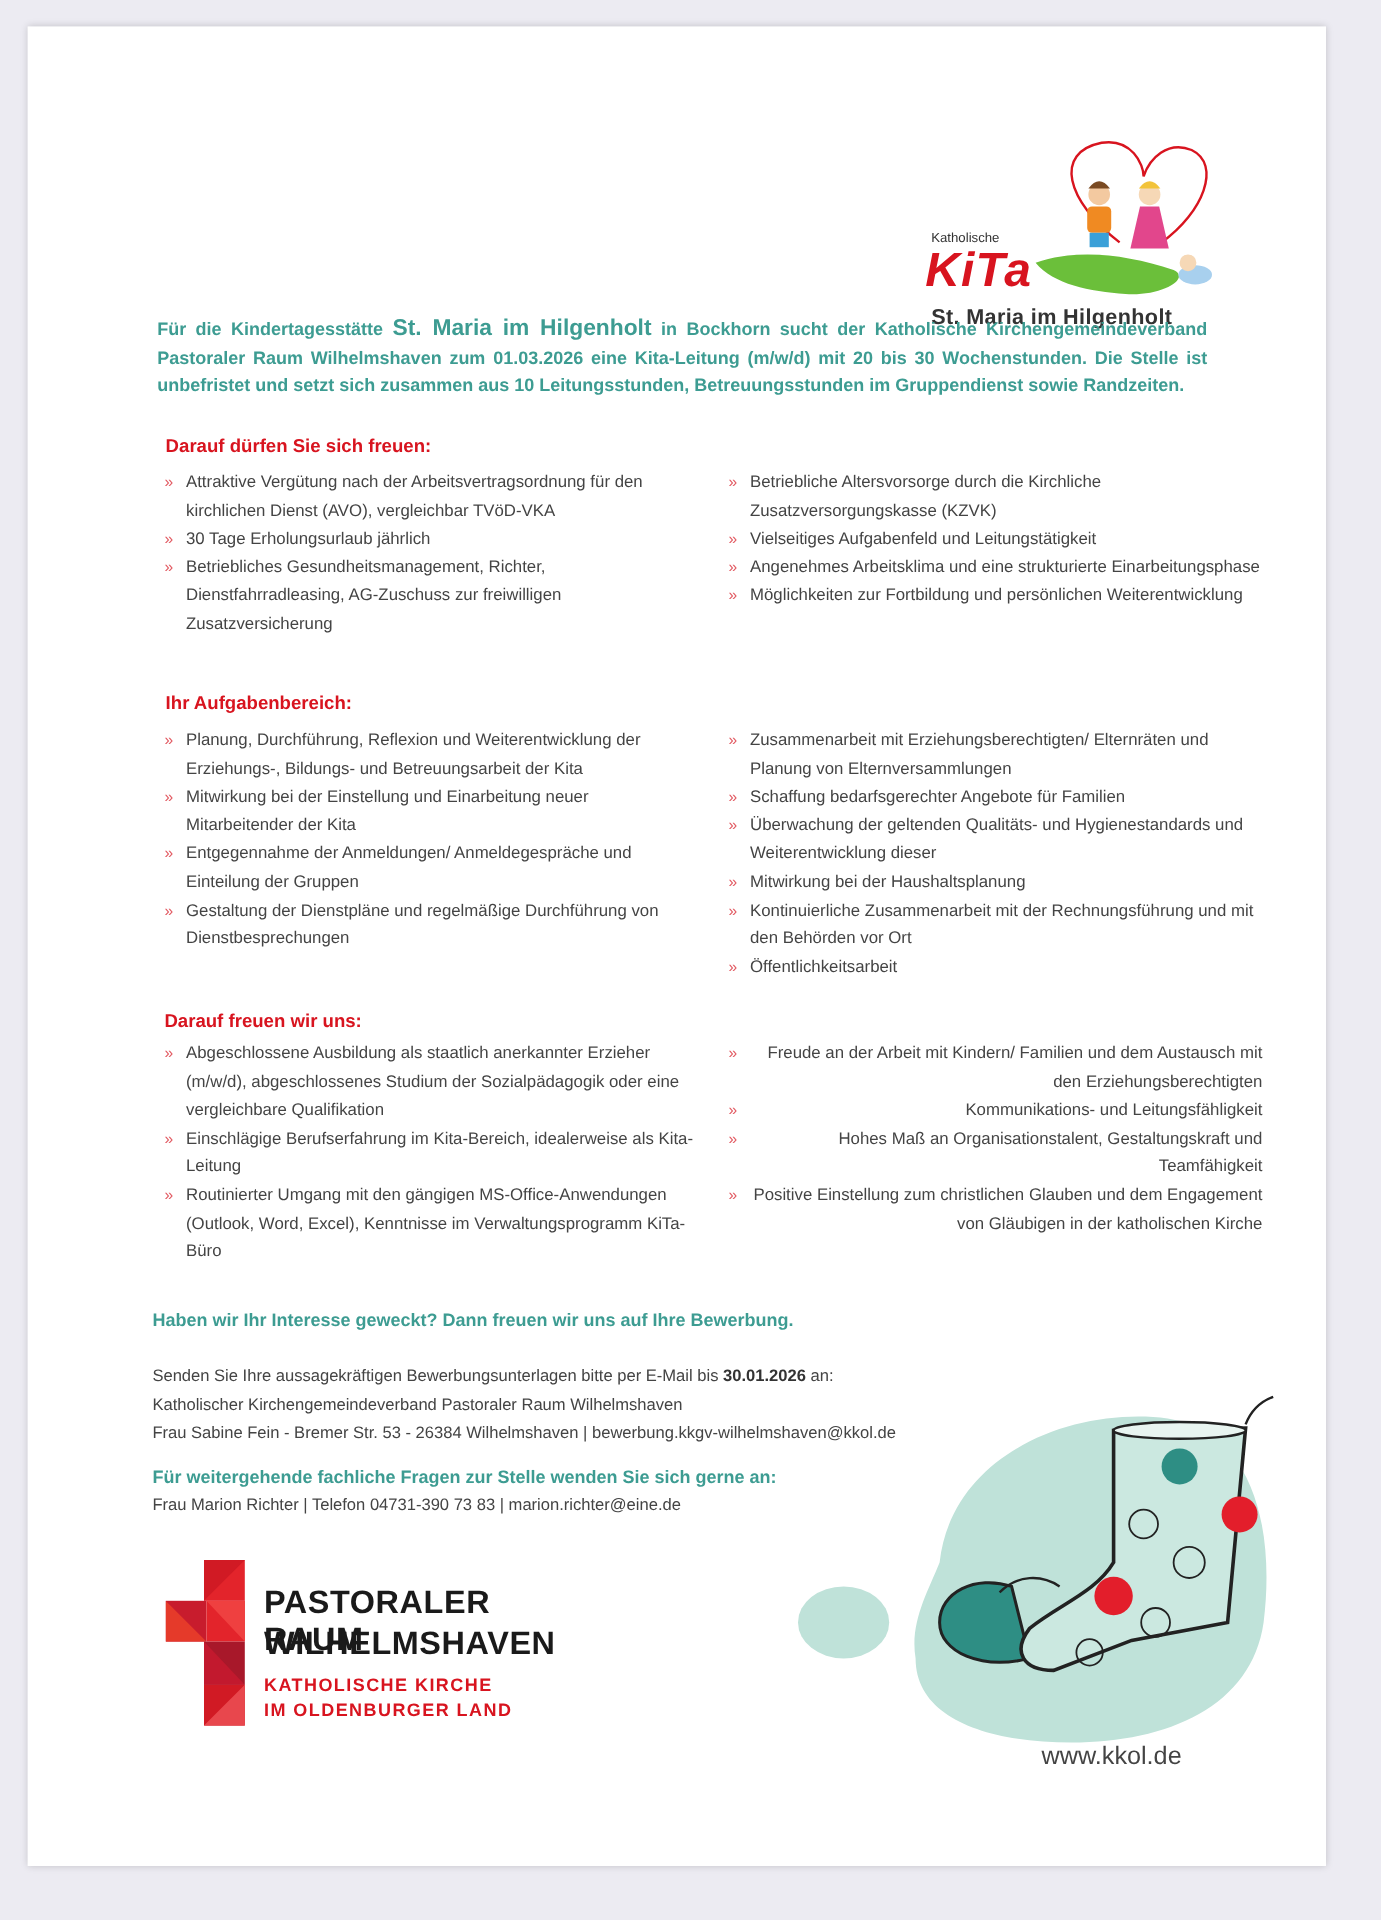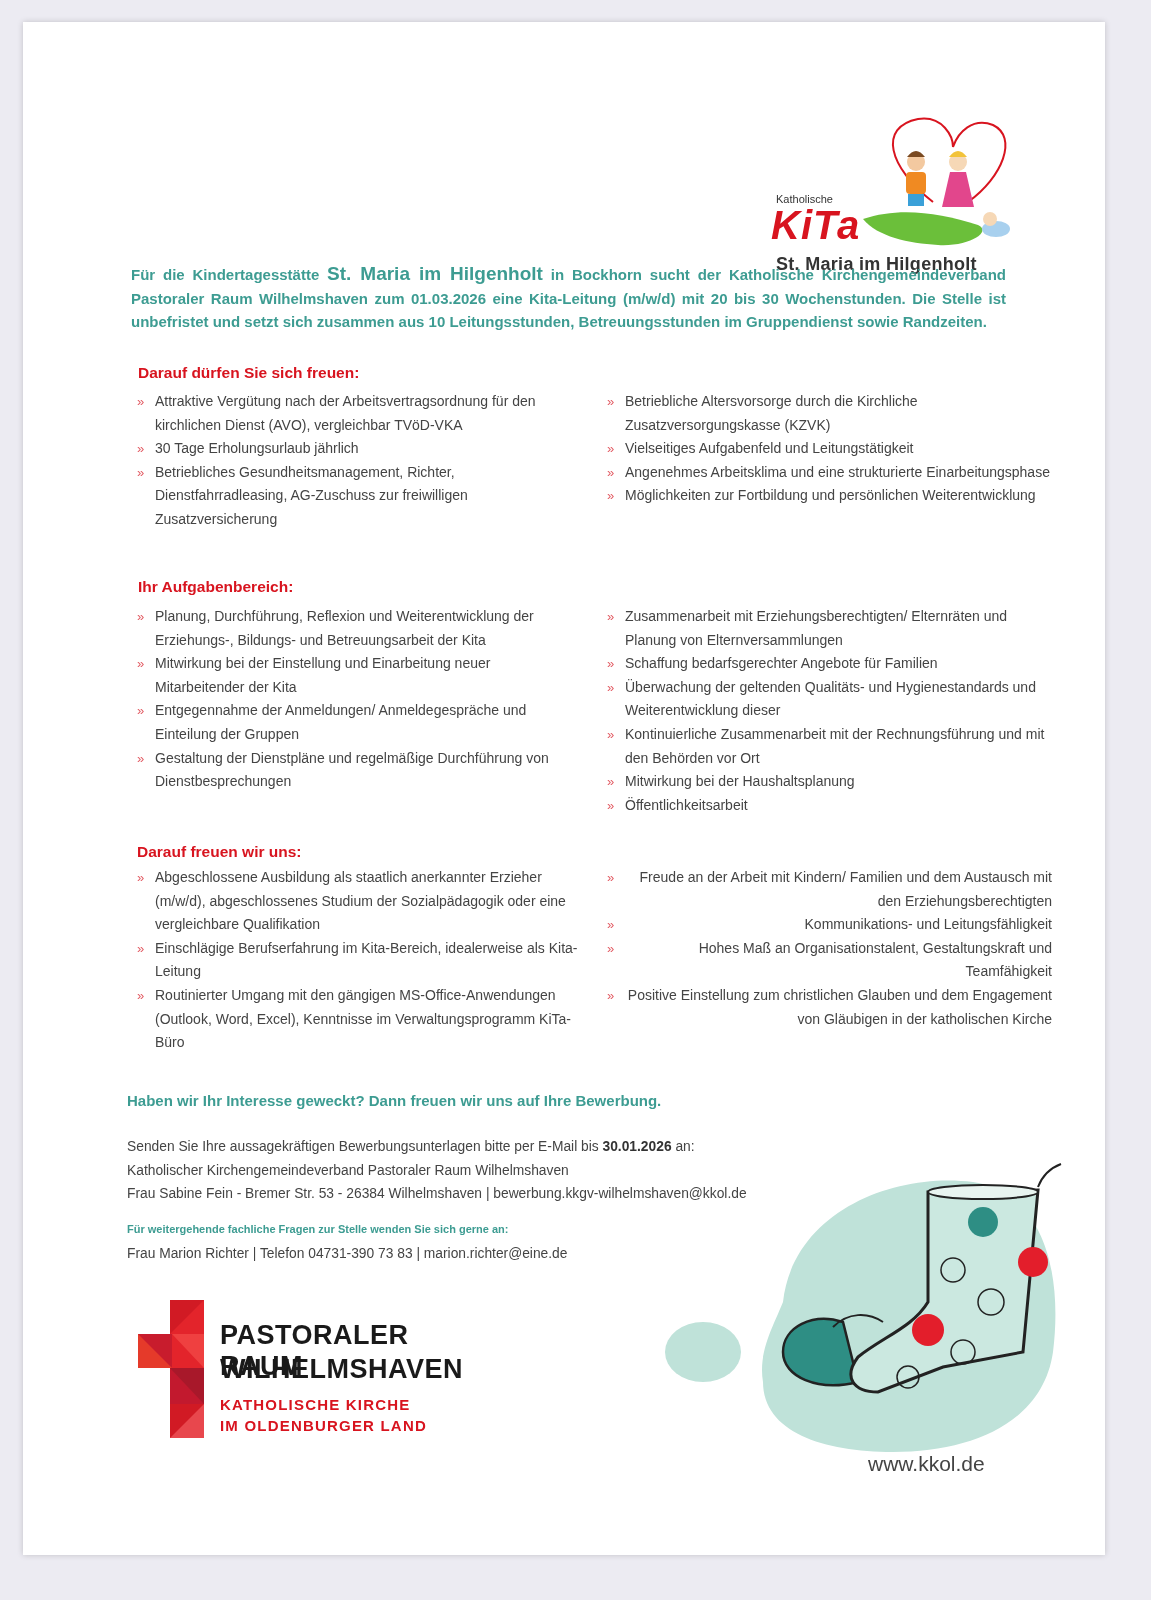--- a/index.html
+++ b/index.html
@@ -26,21 +26,21 @@
   }
   .intro .big { font-size:19px; }
   .section-h { position:absolute; color:#d8141f; font-weight:bold; font-size:15.5px; }
   .col { position:absolute; width:445px; color:#444; font-size:14px; line-height:23.6px; }
   .col ul { list-style:none; margin:0; padding:0; }
   .col li { position:relative; padding-left:18px; }
   .col li::before { content:"»"; position:absolute; left:0; top:0; color:#e25a62; font-size:13px; }
   .cta { position:absolute; left:104px; top:1070px; color:#3d9c92; font-weight:bold; font-size:15px; }
   .contact { position:absolute; left:104px; top:1113px; color:#444; font-size:13.8px; line-height:23.5px; }
   .contact b { color:#333; }
-  .further-h { position:absolute; left:104px; top:1201px; color:#3d9c92; font-weight:bold; font-size:11px; }
+  .further-h { position:absolute; left:104px; top:1201px; color:#3d9c92; font-weight:bold; font-size:15px; }
   .further { position:absolute; left:104px; top:1224px; color:#444; font-size:13.8px; }
   .pr-logo { position:absolute; left:115px; top:1278px; width:360px; height:140px; }
   .pr-line1, .pr-line2 { position:absolute; left:82px; font-size:27px; font-weight:bold; color:#1a1a1a; letter-spacing:0.5px; }
   .pr-line1 { top:20px; } .pr-line2 { top:54px; }
   .pr-line3, .pr-line4 { position:absolute; left:82px; font-size:15px; font-weight:bold; color:#d8141f; letter-spacing:1.2px; }
   .pr-line3 { top:96px; } .pr-line4 { top:117px; }
   .website { position:absolute; left:845px; top:1430px; font-size:21px; color:#444; }
   .boots { position:absolute; left:620px; top:1130px; width:420px; height:320px; }
 </style>
 </head>
@@ -96,22 +96,22 @@
       <li>Mitwirkung bei der Einstellung und Einarbeitung neuer Mitarbeitender der Kita</li>
       <li>Entgegennahme der Anmeldungen/ Anmeldegespräche und Einteilung der Gruppen</li>
       <li>Gestaltung der Dienstpläne und regelmäßige Durchführung von Dienstbesprechungen</li>
     </ul>
   </div>
   <div class="col" style="left:584px;top:583px;width:440px;">
     <ul>
       <li>Zusammenarbeit mit Erziehungsberechtigten/ Elternräten und Planung von Elternversammlungen</li>
       <li>Schaffung bedarfsgerechter Angebote für Familien</li>
       <li>Überwachung der geltenden Qualitäts- und Hygienestandards und Weiterentwicklung dieser</li>
+      <li>Mitwirkung bei der Haushaltsplanung</li>
       <li>Kontinuierliche Zusammenarbeit mit der Rechnungsführung und mit den Behörden vor Ort</li>
-      <li>Mitwirkung bei der Haushaltsplanung</li>
       <li>Öffentlichkeitsarbeit</li>
     </ul>
   </div>
 
   <div class="section-h" style="left:114px;top:821px;">Darauf freuen wir uns:</div>
   <div class="col" style="left:114px;top:844px;">
     <ul>
       <li>Abgeschlossene Ausbildung als staatlich anerkannter Erzieher (m/w/d), abgeschlossenes Studium der Sozialpädagogik oder eine vergleichbare Qualifikation</li>
       <li>Einschlägige Berufserfahrung im Kita-Bereich, idealerweise als Kita-Leitung</li>
       <li>Routinierter Umgang mit den gängigen MS-Office-Anwendungen (Outlook, Word, Excel), Kenntnisse im Verwaltungsprogramm KiTa-Büro</li>

